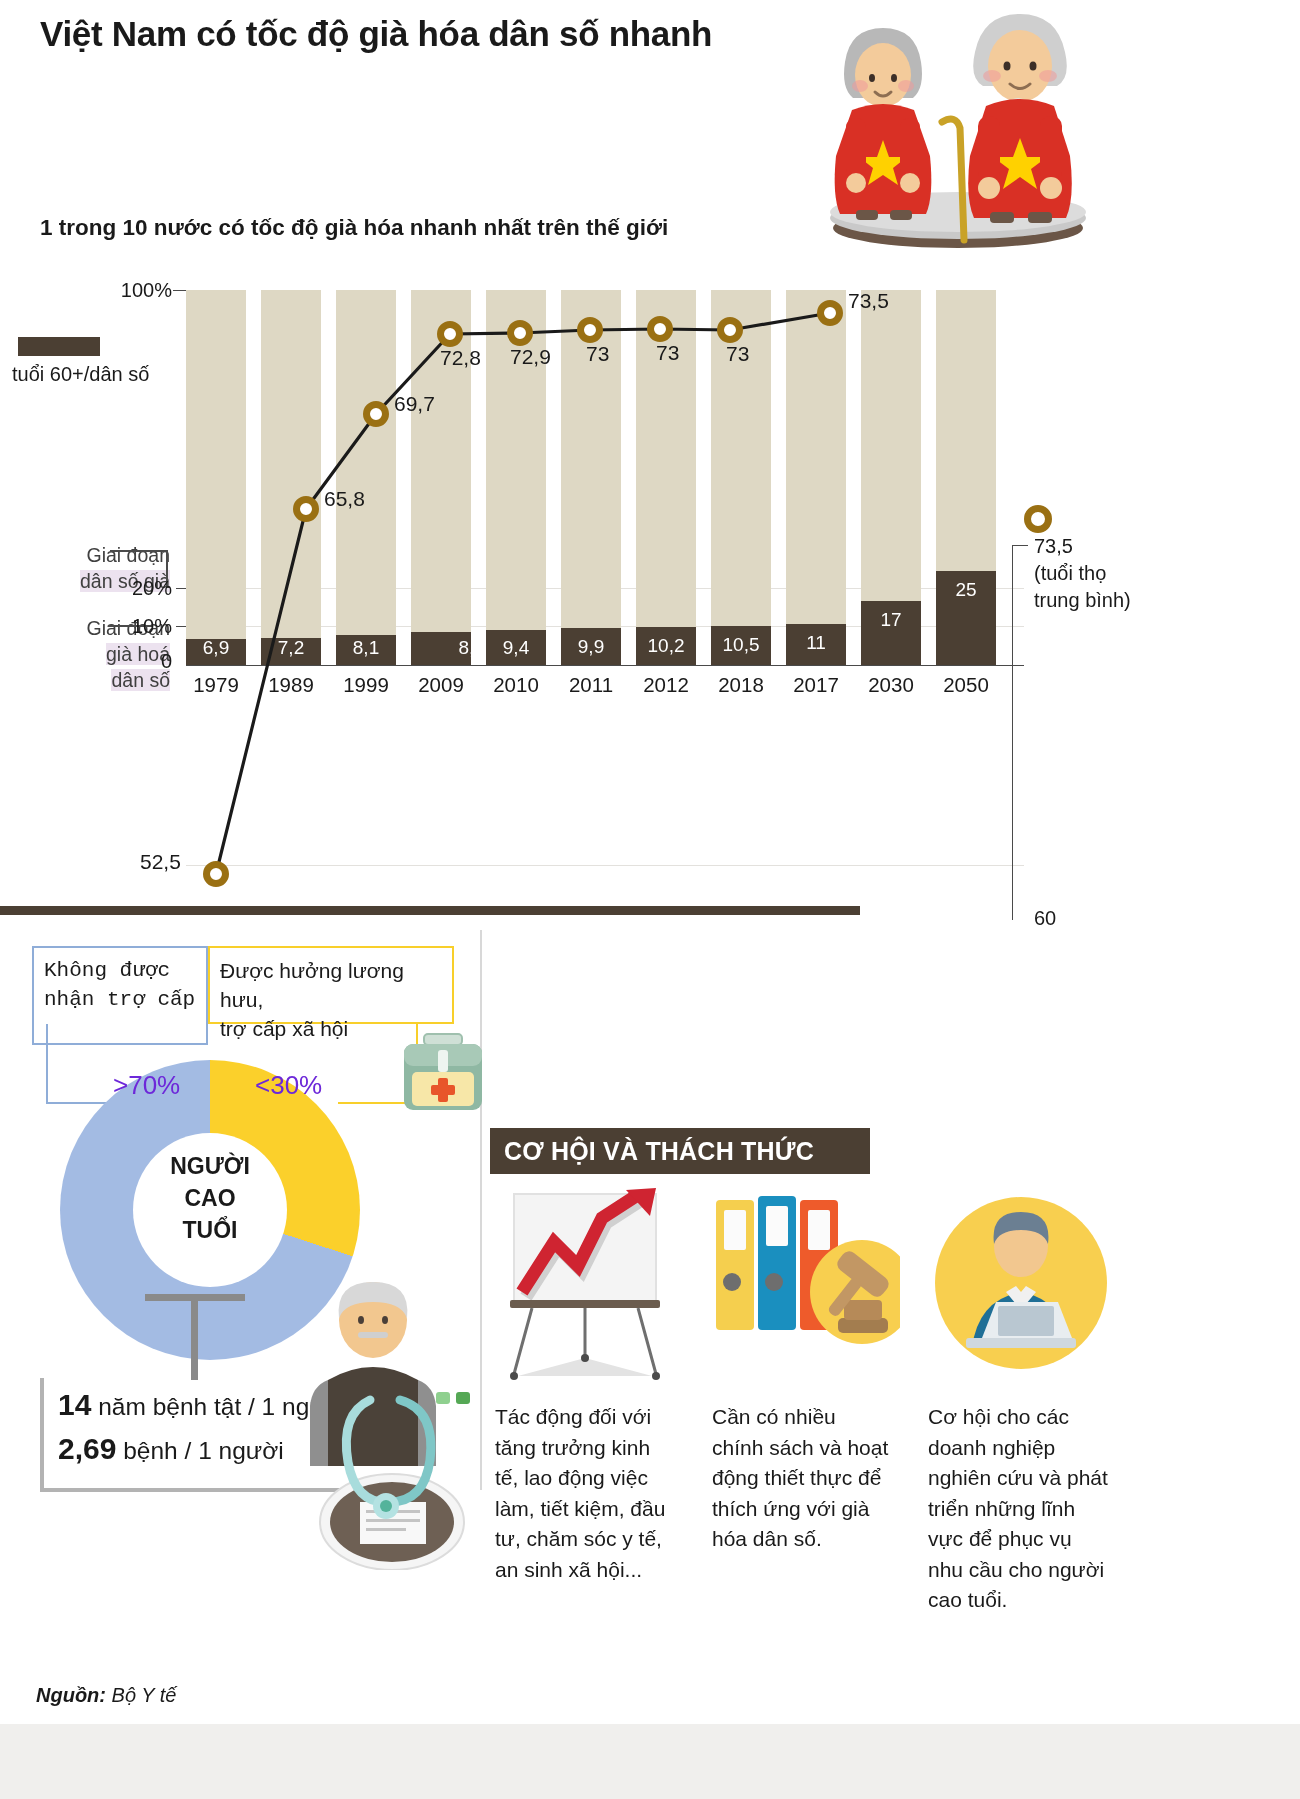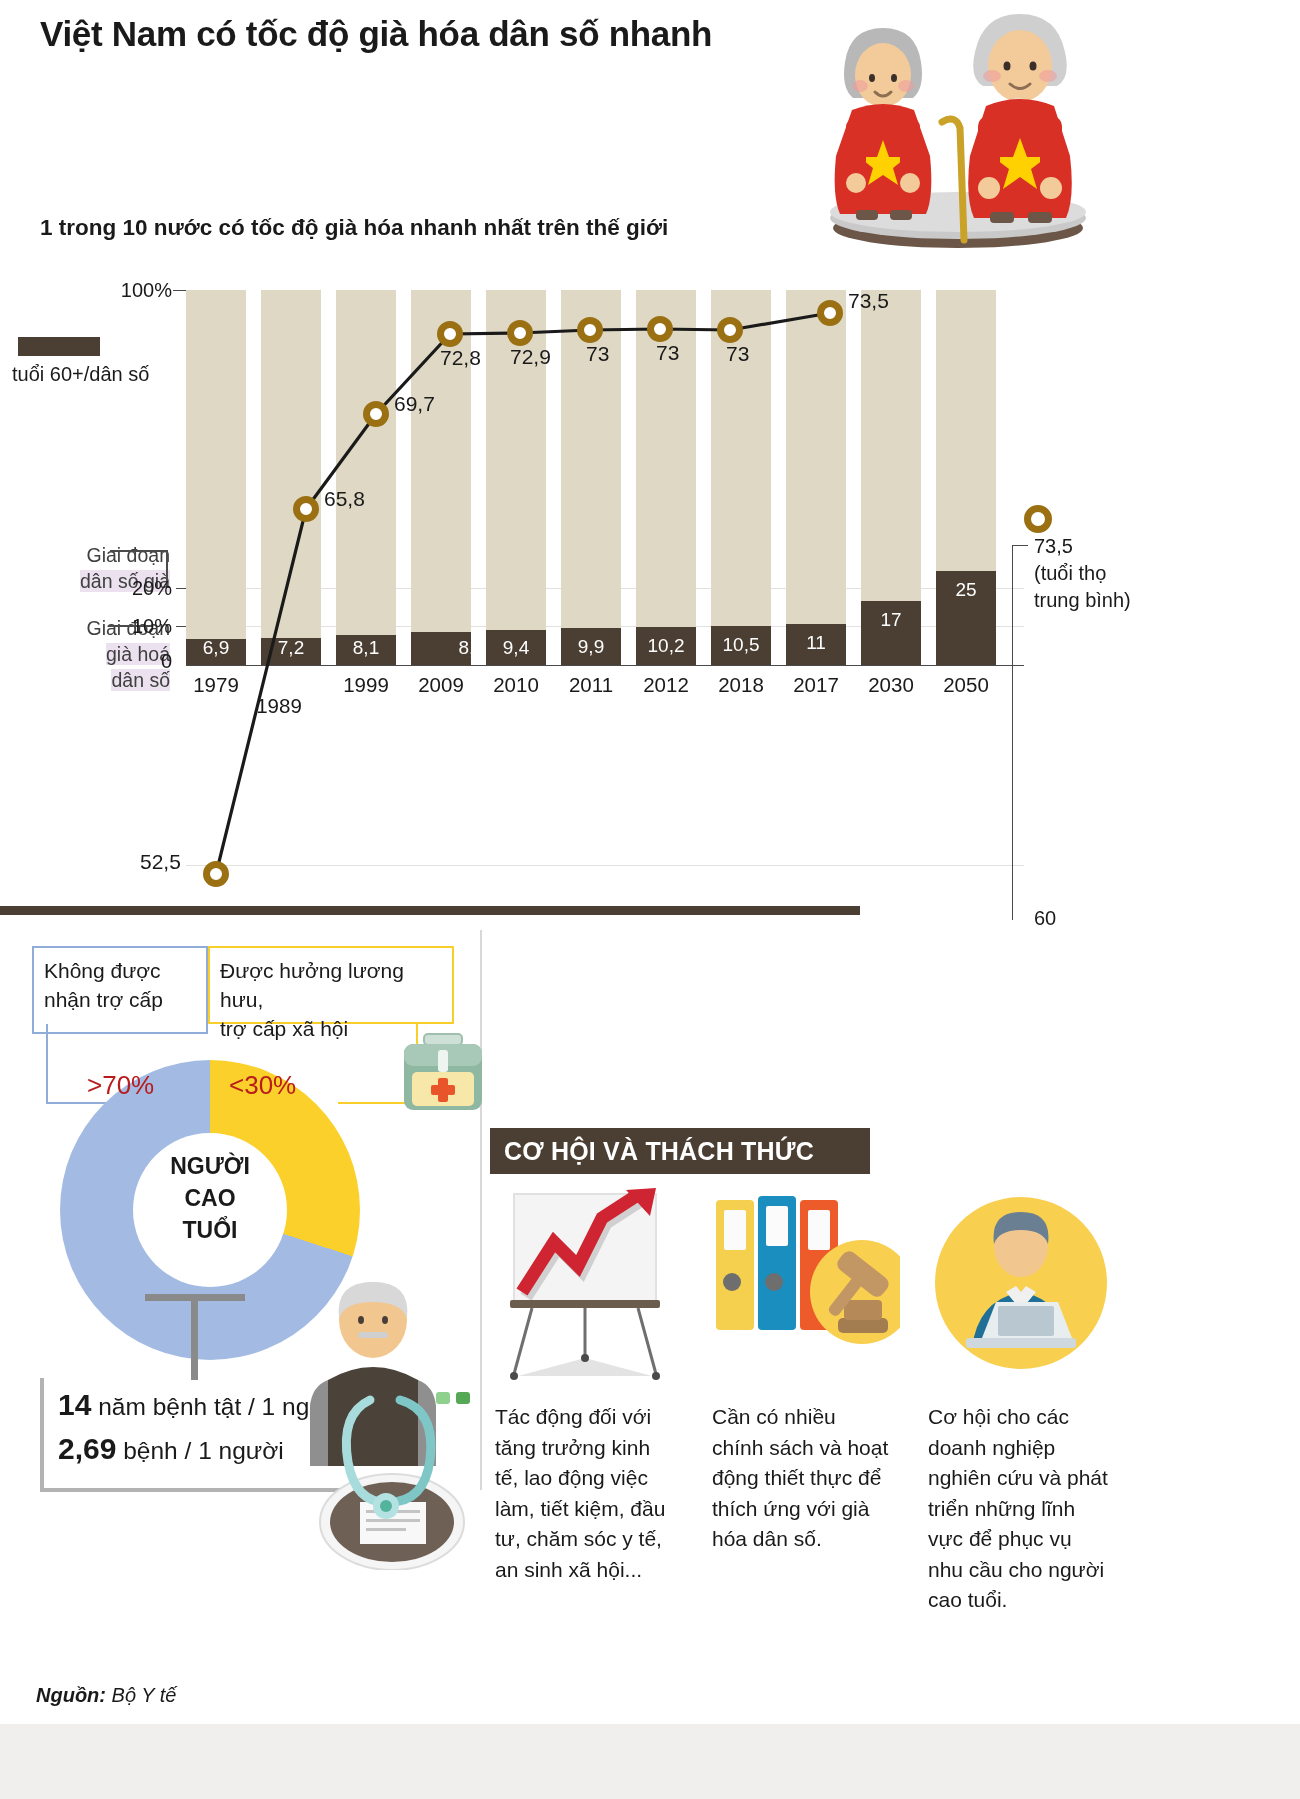--- a/index.html
+++ b/index.html
@@ -85,21 +85,21 @@
     background:conic-gradient(#fbd02b 0deg 108deg, #a3bbe3 108deg 360deg);
   }
   .donut-hole{
     position:absolute;left:113px;top:113px;width:154px;height:154px;border-radius:50%;
     background:#ffffff;
   }
   .donut-center{
     position:absolute;left:113px;top:130px;width:154px;text-align:center;
     font-size:23px;font-weight:bold;line-height:32px;color:#1a1a1a;
   }
-  .slice-lab{position:absolute;font-size:26px;color:#b91c1c;}
+  .slice-lab{position:absolute;font-size:26px;color:#6d28d9;margin-left:26px;}
 
   .callout{position:absolute;border:2px solid;padding:8px 10px;background:#fff;
     font-size:21px;line-height:29px;color:#1a1a1a;box-sizing:border-box;}
   .callout.blue{border-color:#8fadd8;}
   .callout.yellow{border-color:#f8cf2a;}
   .leg{position:absolute;border-style:solid;border-color:#8fadd8;}
   .leg.y{border-color:#f8cf2a;}
 
   
   .statbox{position:absolute;left:40px;top:1378px;width:320px;height:110px;
@@ -264,21 +264,21 @@
           </div>
           <div class="barcol" style="left: 750px;">
             <div class="bar-bg"></div>
             <div class="bar-fg" style="height: 93.75px;"></div>
             <div class="bar-val" style="bottom: 63.75px;">25</div>
           </div>
         </div>
     </div>
     <div class="xlabels" id="xlabels-host">
         <div class="xlab" style="left: 0px;">1979</div>
-        <div class="xlab" style="left: 63px; margin-top: 21px;">1989</div>
+        <div class="xlab" style="left: 75px;">1989</div>
         <div class="xlab" style="left: 150px;">1999</div>
         <div class="xlab" style="left: 225px;">2009</div>
         <div class="xlab" style="left: 300px;">2010</div>
         <div class="xlab" style="left: 375px;">2011</div>
         <div class="xlab" style="left: 450px;">2012</div>
         <div class="xlab" style="left: 525px;">2018</div>
         <div class="xlab" style="left: 600px;">2017</div>
         <div class="xlab" style="left: 675px;">2030</div>
         <div class="xlab" style="left: 750px;">2050</div>
       </div>
@@ -295,21 +295,21 @@
       <div>73,5</div>
       <div>(tuổi thọ</div>
       <div>trung bình)</div>
     </div>
     <div class="right-60">60</div>
   </div>
 
   <div class="divider"></div>
   <div class="vdiv"></div>
 
-  <div class="callout blue" style="left:32px;top:946px;width:176px;height:88px;">
+  <div class="callout blue" style="left:32px;top:946px;width:176px;height:99px;font-family:Liberation Mono, monospace;">
     <div>Không được</div>
     <div>nhận trợ cấp</div>
   </div>
   <div class="callout yellow" style="left:208px;top:946px;width:246px;height:78px;">
     <div>Được hưởng lương hưu,</div>
     <div>trợ cấp xã hội</div>
   </div>
   <div class="leg" style="left:46px;top:1024px;width:70px;height:78px;border-width:0 0 2px 2px;"></div>
   <div class="leg y" style="left:338px;top:1024px;width:78px;height:78px;border-width:0 2px 2px 0;"></div>
 

